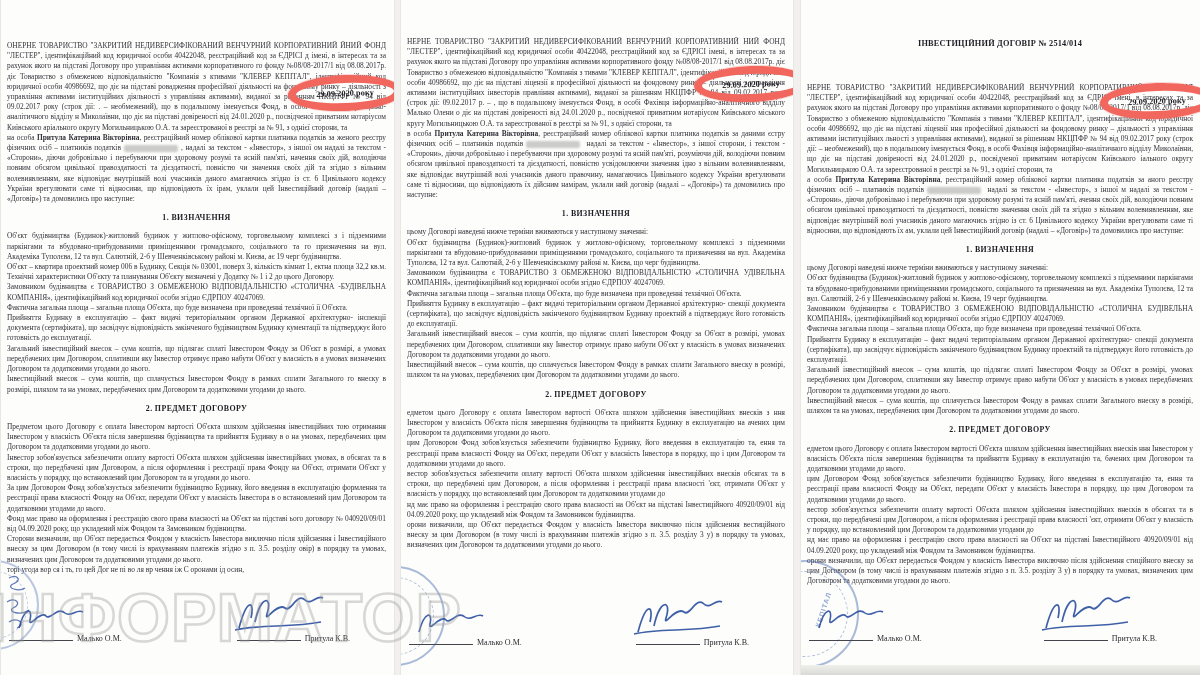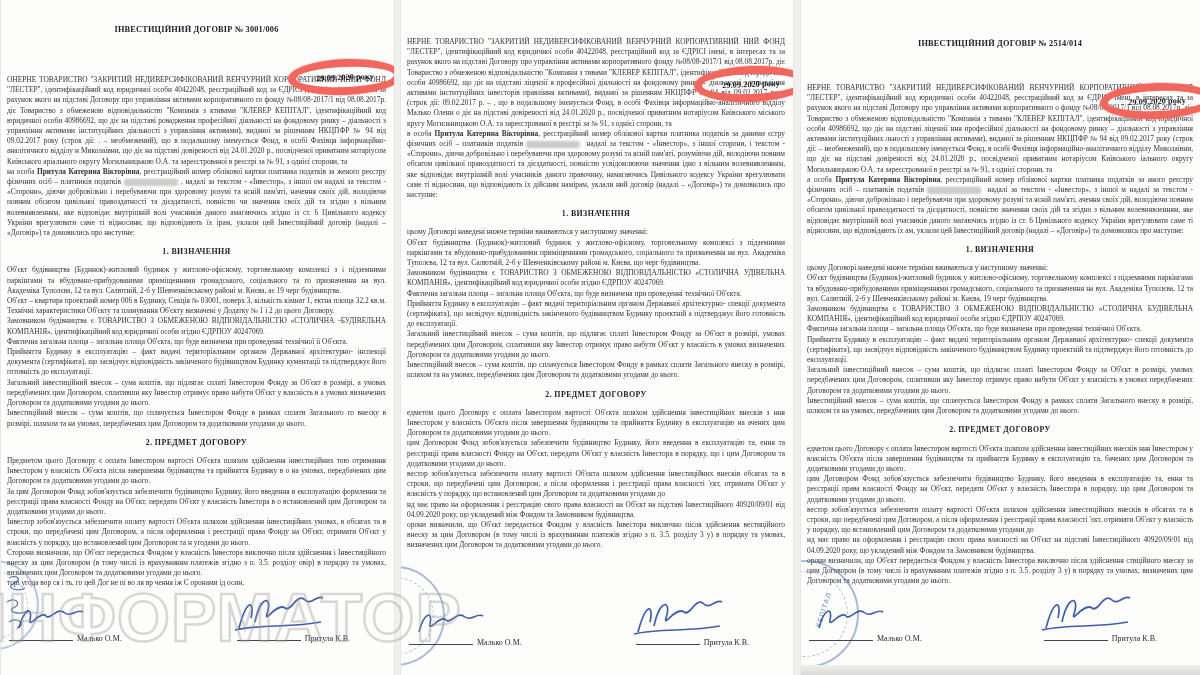--- a/index.html
+++ b/index.html
@@ -89,39 +89,39 @@
   .edge3{
     position:absolute;left:0;right:0;bottom:0;height:10px;
     background:linear-gradient(#efefec,#d9d9d6);
   }
 </style>
 </head>
 <body>
 
 <div class="page p1">
   <div class="inner">
-    <div class="title">ІНВЕСТИЦІЙНИЙ ДОГОВІР № 3001/006</div>
     <div class="circle">
       <span class="date">29.09.2020 року</span>
     </div>
     <div class="bodytext">
       <p>ОНЕРНЕ ТОВАРИСТВО "ЗАКРИТИЙ НЕДИВЕРСИФІКОВАНИЙ ВЕНЧУРНИЙ КОРПОРАТИВНИЙ ЙНИЙ ФОНД "ЛЕСТЕР", ідентифікаційний код юридичної особи 40422048, реєстраційний код за ЄДРІСІ д імені, в інтересах та за рахунок якого на підставі Договору про управління активами корпоративного го фонду №08/08-2017/1 від 08.08.2017р. діє Товариство з обмеженою відповідальністю "Компанія з ктивами "КЛЕВЕР КЕПІТАЛ", ідентифікаційний код юридичної особи 40986692, що діє на підставі ровадження професійної діяльності на фондовому ринку – діяльності з управління активами інституційних діяльності з управління активами), виданої за рішенням НКЦПФР № 94 від 09.02.2017 року (строк дії: . – необмежений), що в подальшому іменується Фонд, в особі Фахівця інформаційно-аналітичного відділу н Миколаївни, що діє на підставі довіреності від 24.01.2020 р., посвідченої приватним нотаріусом Київського аріального округу Могильницькою О.А. та зареєстрованої в реєстрі за № 91, з однієї сторони, та</p>
       <p><span>на особа </span><b>Притула Катерина Вікторівна</b><span>, реєстраційний номер облікової картки платника податків за женого реєстру фізичних осіб – платників податків</span><span class="redact"></span><span>, надалі за текстом - «Інвестор», з іншої ом надалі за текстом - «Сторони», діючи добровільно і перебуваючи при здоровому розумі та ясній пам'яті, начення своїх дій, володіючи повним обсягом цивільної правоздатності та дієздатності, повністю чи значення своїх дій та згідно з вільним волевиявленням, яке відповідає внутрішній волі учасників даного амагаючись згідно із ст. 6 Цивільного кодексу України врегулювати саме ті відносини, що відповідають їх ірам, уклали цей Інвестиційний договір (надалі – «Договір») та домовились про наступне:</span></p>
       <h3>1.   ВИЗНАЧЕННЯ</h3>
       <p>Об'єкт будівництва (Будинок)-житловий будинок у житлово-офісному, торговельному комплексі з і підземними паркінгами та вбудовано-прибудованими приміщеннями громадського, соціального та го призначення на вул. Академіка Туполєва, 12 та вул. Салютній, 2-б  у Шевченківському районі м. Києва, ає 19 черг будівництва.</p>
       <p>Об'єкт – квартира проектний номер 006 в Будинку, Секція № 03001, поверх 3, кількість кімнат 1, ектна площа 32,2 кв.м. Технічні характеристики Об'єкту та планування Об'єкту визначені у Додатку № 1 і 2 до цього Договору.</p>
       <p>Замовником будівництва є ТОВАРИСТВО З ОБМЕЖЕНОЮ ВІДПОВІДАЛЬНІСТЮ «СТОЛИЧНА -БУДІВЕЛЬНА КОМПАНІЯ», ідентифікаційний код юридичної особи згідно ЄДРПОУ 40247069.</p>
       <p>Фактична загальна площа – загальна площа Об'єкта, що буде визначена при проведенні технічної ії Об'єкта.</p>
       <p>Прийняття Будинку в експлуатацію – факт видачі територіальним органом Державної архітектурно- інспекції документа (сертифіката), що засвідчує відповідність закінченого будівництвом Будинку кументації та підтверджує його готовність до експлуатації.</p>
       <p>Загальний інвестиційний внесок – сума коштів, що підлягає сплаті Інвестором Фонду за Об'єкт в розмірі, а умовах передбачених цим Договором, сплативши яку Інвестор отримує право набути Об'єкт у власність в а умовах визначених Договором та додатковими угодами до нього.</p>
       <p>Інвестиційний внесок – сума коштів, що сплачується Інвестором Фонду в рамках сплати Загального го внеску в розмірі, шляхом та на умовах, передбачених цим Договором та додатковими угодами до нього.</p>
       <h3>2.   ПРЕДМЕТ ДОГОВОРУ</h3>
       <p>Предметом цього Договору є  оплата Інвестором  вартості Об'єкта шляхом здійснення інвестиційних тою отримання Інвестором у власність Об'єкта після завершення будівництва та прийняття  Будинку в о на умовах, передбачених цим Договором та додатковими угодами до нього.</p>
+      <p>Інвестор зобов'язується забезпечити оплату вартості Об'єкта шляхом здійснення інвестиційних умовах, в обсягах та в строки, що передбачені цим Договором, а після оформлення і реєстрації права Фонду на Об'єкт, отримати Об'єкт у власність у порядку, що встановлений цим Договором та н угодами до нього.</p>
       <p>За цим Договором Фонд зобов'язується забезпечити будівництво Будинку, його введення в експлуатацію формлення та реєстрації права власності Фонду на Об'єкт, передати Об'єкт у власність Інвестора в о встановлений цим Договором та додатковими угодами до нього.</p>
-      <p>Інвестор зобов'язується забезпечити оплату вартості Об'єкта шляхом здійснення інвестиційних умовах, в обсягах та в строки, що передбачені цим Договором, а після оформлення і реєстрації права Фонду на Об'єкт, отримати Об'єкт у власність у порядку, що встановлений цим Договором та н угодами до нього.</p>
+      <p>Фонд має право на оформлення і реєстрацію свого права власності на Об'єкт на підставі ього договору № 040920/09/01 від 04.09.2020 року, що укладений між Фондом та Замовником будівництва.</p>
       <p>Сторони визначили, що Об'єкт передається Фондом у власність Інвестора виключно після здійснення і Інвестиційного внеску за цим Договором (в тому числі із врахуванням платежів згідно з п. 3.5. розділу овір) в порядку та умовах, визначених цим Договором та додатковими угодами до нього.</p>
       <p>торі  угода  вор  ся і  ть,  го цей Дог   не  пі   во   ля вр   чення   іж С оронами   ід   осин,</p>
     </div>
   </div>
   <div class="stamp"></div>
   <svg style="position:absolute;left:2px;top:572px;" width="50" height="60" viewBox="0 0 50 60">
     <path d="M6,6 C14,2 20,8 10,12 C2,16 16,20 22,16 M4,30 C12,24 20,32 10,36 C4,40 18,44 26,38 M6,50 C14,44 24,52 14,56" stroke="#2a4f9f" stroke-width="1.3" fill="none" opacity="0.75"></path>
   </svg>
   <div class="sigrow">
     <div class="sig left">

